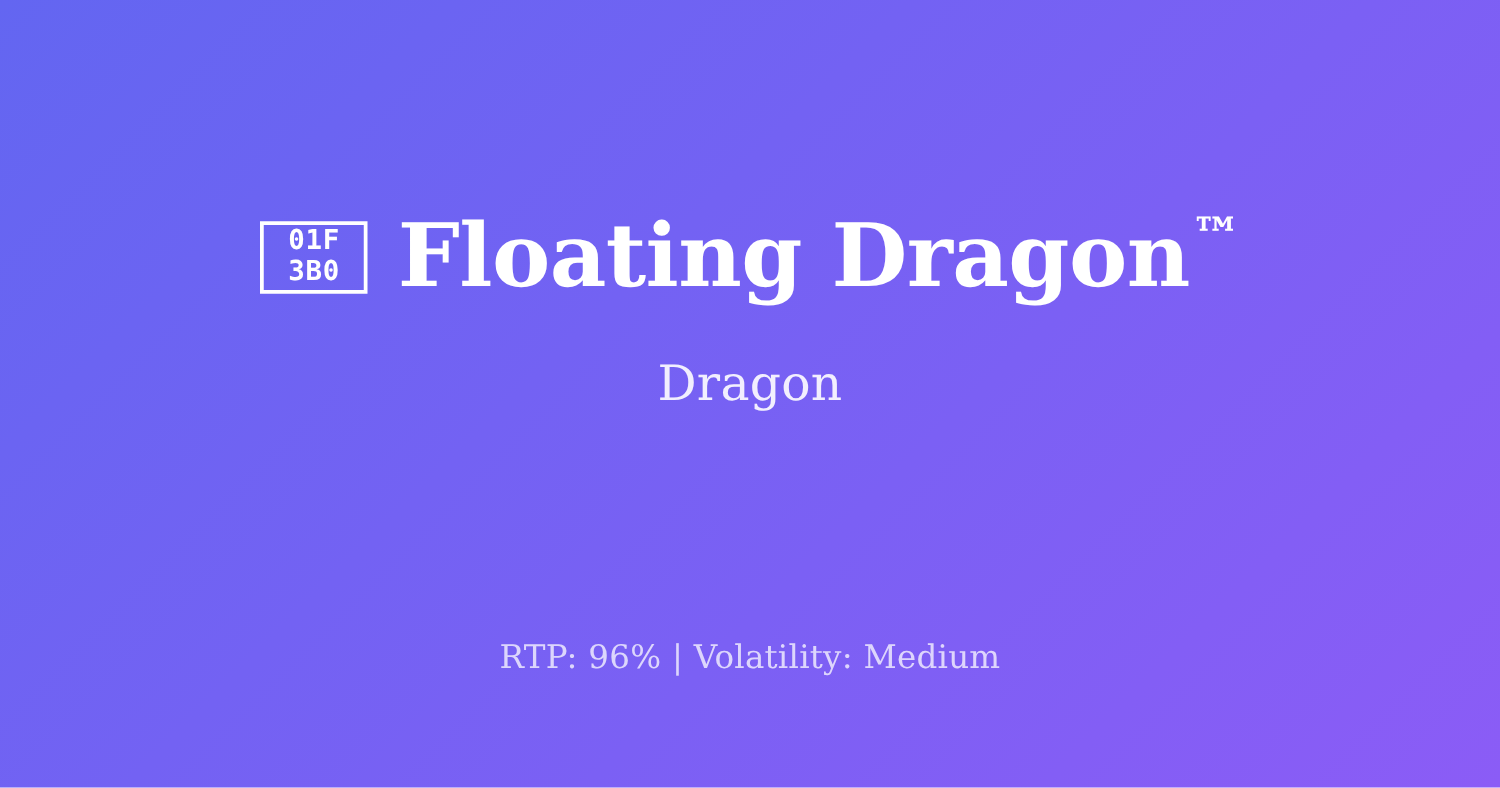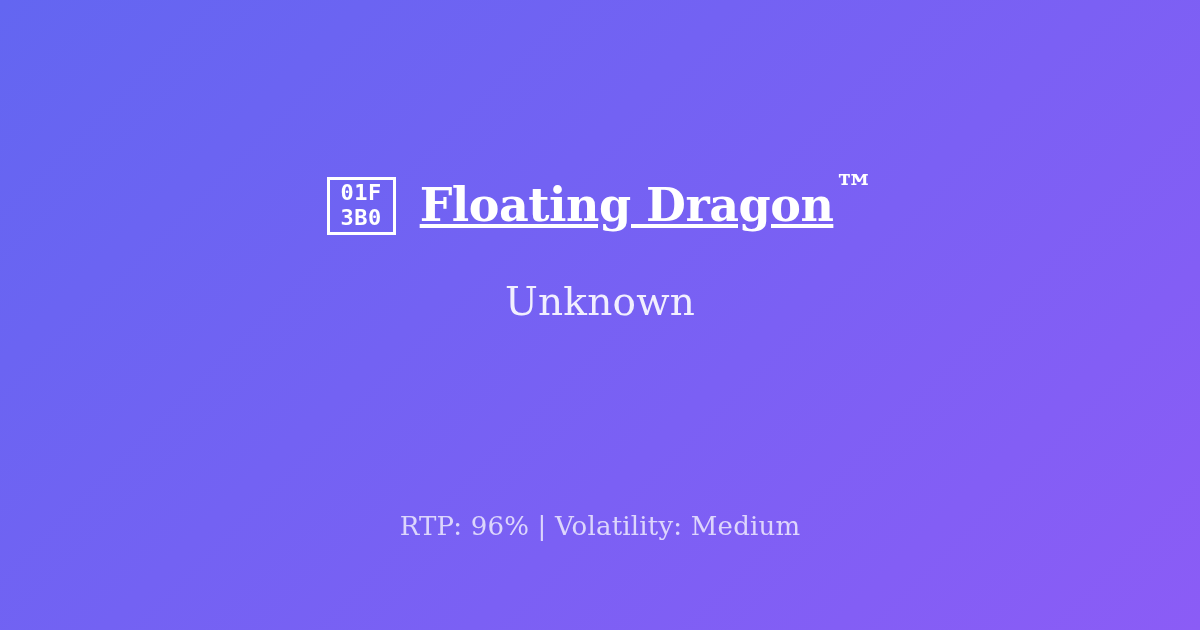--- a/index.html
+++ b/index.html
@@ -45,21 +45,21 @@
     justify-content: center;
     white-space: nowrap;
   }
 
   
   .glyph-box {
     display: inline-flex;
     flex-direction: column;
     align-items: center;
     justify-content: center;
-    width: 69px;
+    width: 86px;
     height: 58px;
     border: 3px solid #ffffff;
     margin-right: 24px;
     font-family: "DejaVu Sans Mono", "Liberation Mono", monospace;
     line-height: 1;
     flex: 0 0 auto;
     position: relative;
     top: 1px;
   }
 
@@ -67,27 +67,26 @@
     font-size: 22px;
     font-weight: 700;
     color: #ffffff;
     letter-spacing: 0.5px;
     height: 25px;
     display: flex;
     align-items: center;
   }
 
   .title-text {
-    font-size: 46px;
+    font-size: 70px;
     font-weight: 700;
     color: #ffffff;
     letter-spacing: -0.5px;
     line-height: 1;
     font-family: "DejaVu Serif", "Liberation Serif", serif;
-    text-decoration: underline;
   }
 
   .tm {
     font-size: 40px;
     font-weight: 700;
     color: #ffffff;
     vertical-align: super;
     position: relative;
     top: -16px;
     left: 1px;
@@ -127,18 +126,18 @@
 
       <span class="glyph-box">
         <span class="cp-row">01F</span>
         <span class="cp-row">3B0</span>
       </span>
 
       <span class="title-text">Floating Dragon</span>
       <span class="tm">™</span>
     </div>
 
-    <div class="subtitle">Unknown</div>
+    <div class="subtitle">Dragon</div>
   </div>
 
   <div class="footer">RTP: 96% | Volatility: Medium</div>
 
 </div>
 
 </body></html>

